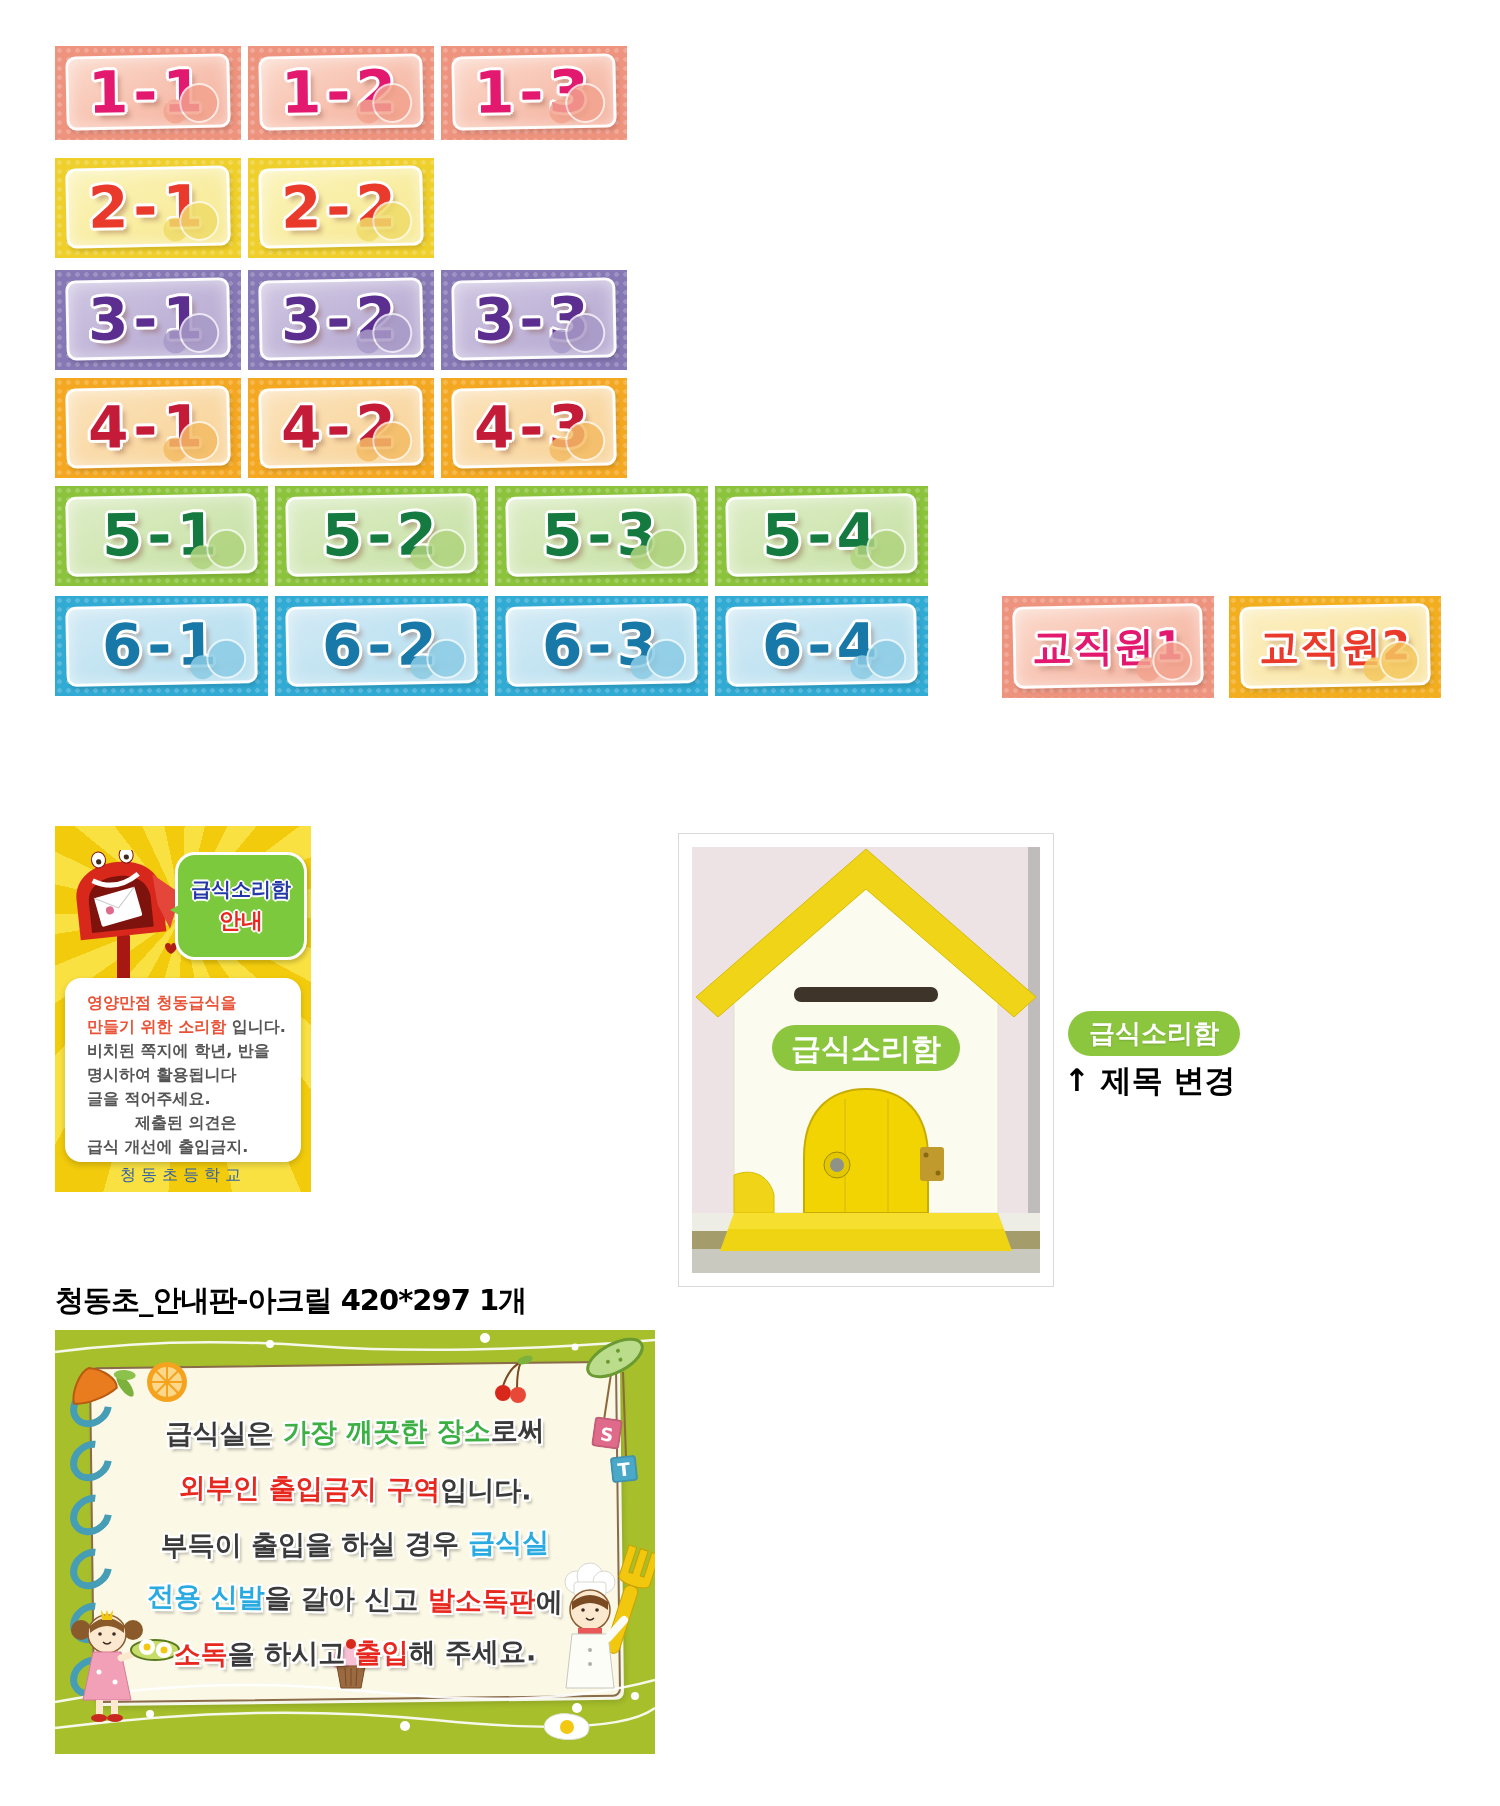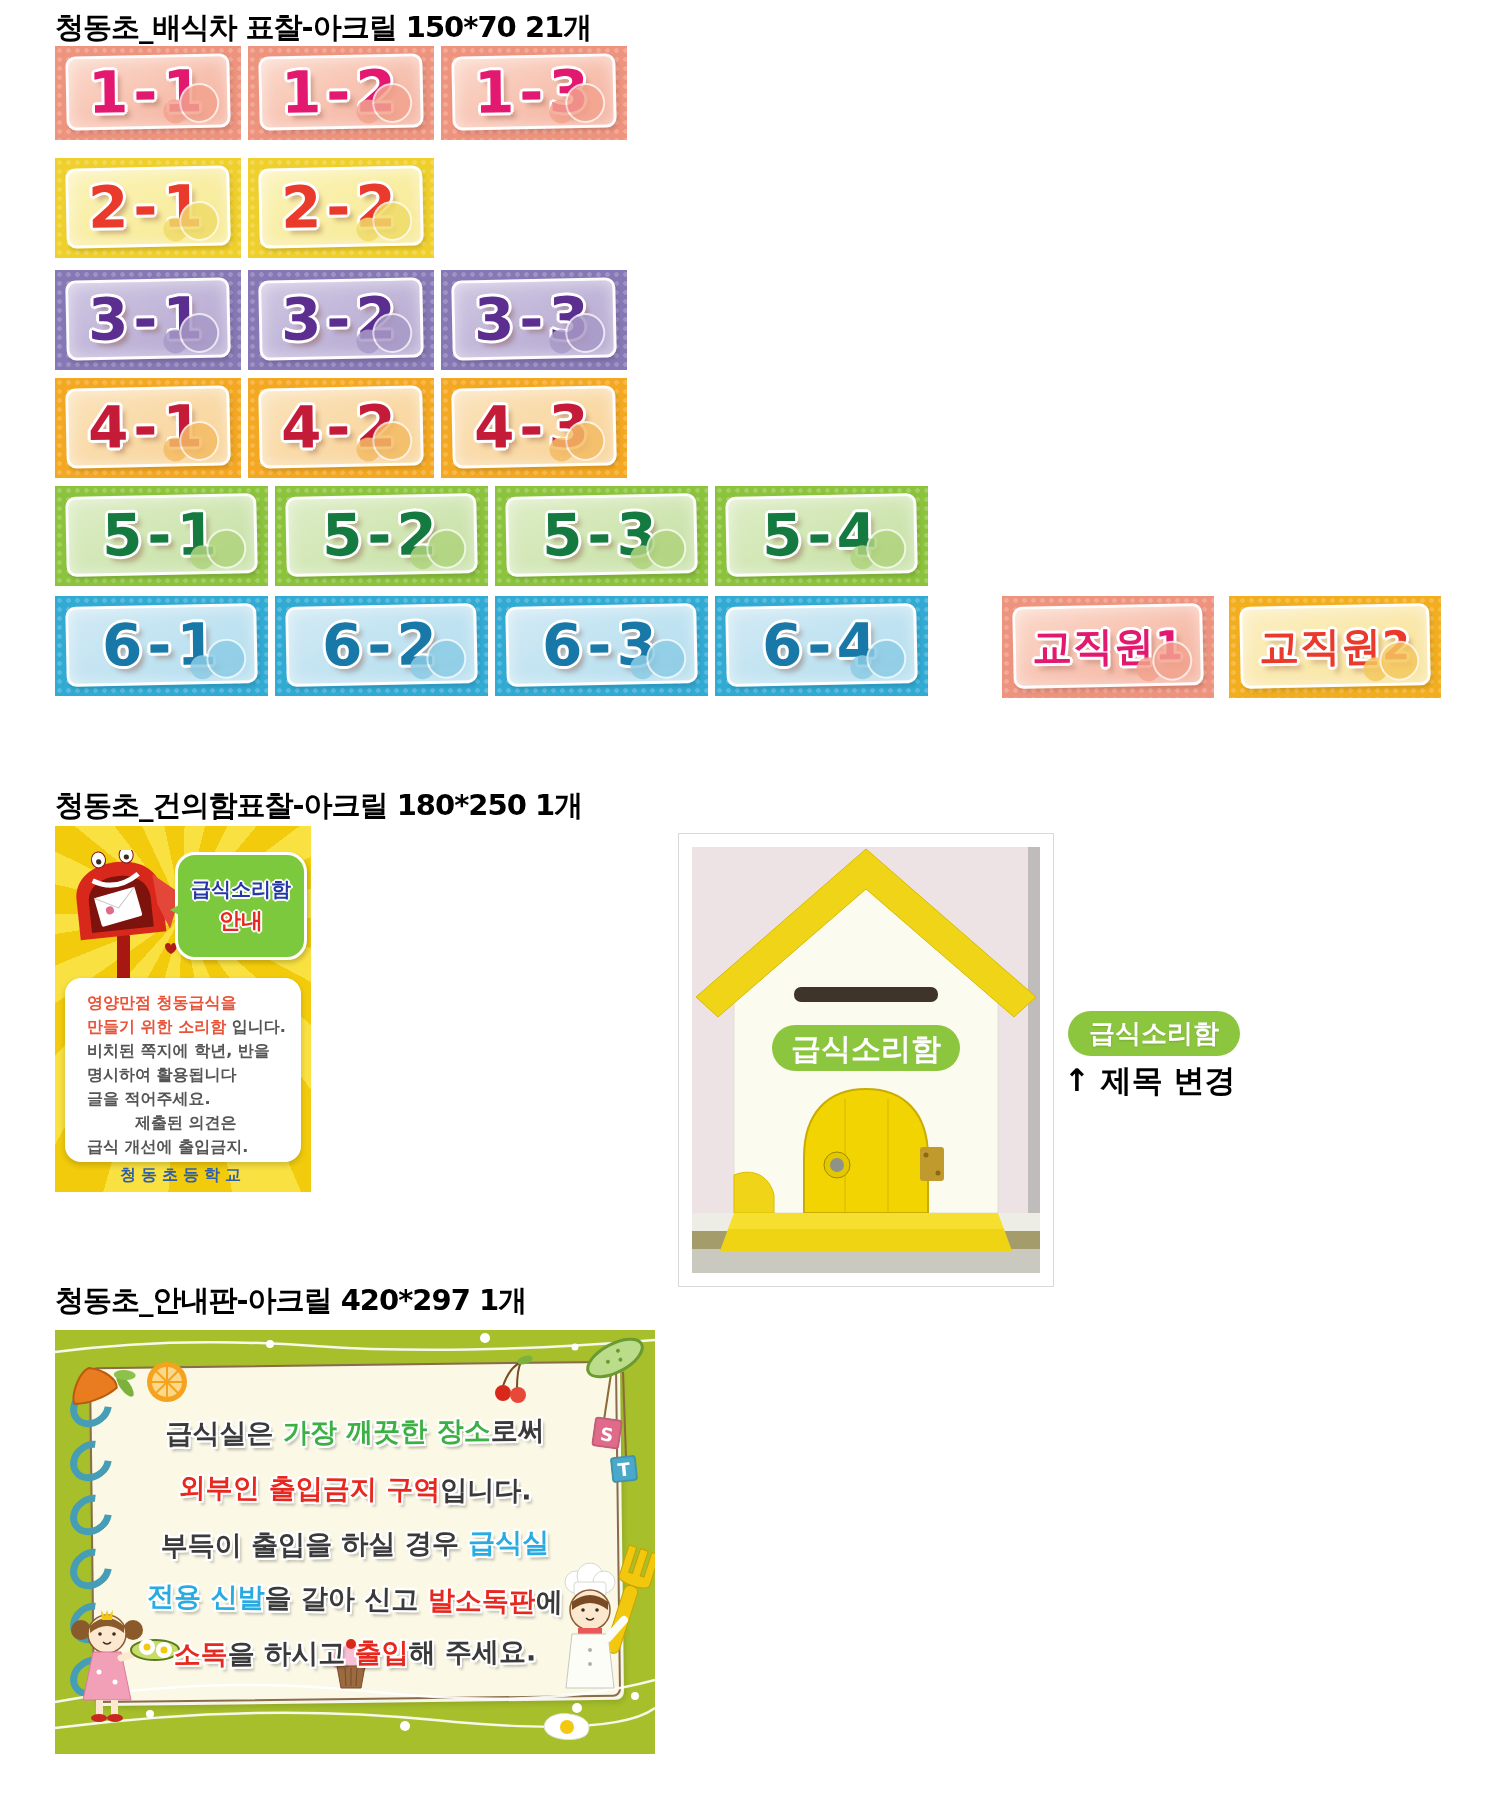--- a/index.html
+++ b/index.html
@@ -35,21 +35,21 @@
     border:9px solid transparent;border-right:16px solid #7DC93E;}
   .bubble-l1{color:#2439A6;font-weight:bold;font-size:20px;white-space:nowrap;
     text-shadow:-2px 0 0 #fff,2px 0 0 #fff,0 -2px 0 #fff,0 2px 0 #fff,-1px -1px 0 #fff,1px 1px 0 #fff,1px -1px 0 #fff,-1px 1px 0 #fff;}
   .bubble-l2{color:#E8281E;font-weight:bold;font-size:22px;
     text-shadow:-2px 0 0 #fff,2px 0 0 #fff,0 -2px 0 #fff,0 2px 0 #fff,-1px -1px 0 #fff,1px 1px 0 #fff,1px -1px 0 #fff,-1px 1px 0 #fff;}
   .sign-box{position:absolute;left:10px;top:152px;width:236px;height:184px;background:#fff;
     border-radius:16px;box-shadow:0 3px 6px rgba(0,0,0,.18);}
   .sign-text{position:absolute;left:22px;top:13px;}
   .sign-line{font-size:16px;font-weight:bold;line-height:24px;white-space:nowrap;}
   .sign-footer{position:absolute;left:0;top:339px;width:100%;text-align:center;
-    color:#2E5FA8;font-weight:bold;font-size:16px;letter-spacing:5px;}
+    color:#2E5FA8;font-weight:normal;font-size:16px;letter-spacing:5px;}
 
   
   .photo-frame{position:absolute;left:678px;top:833px;width:376px;height:454px;box-sizing:border-box;
     border:1px solid #D9D9D9;background:#fff;padding:13px;}
   .callout{position:absolute;left:1068px;top:1011px;width:172px;height:45px;background:#8CC63E;
     border-radius:24px;color:#fff;font-weight:bold;font-size:26px;display:flex;align-items:center;
     justify-content:center;text-shadow:0 1px 2px rgba(0,0,0,.15);white-space:nowrap;}
   .callout-note{position:absolute;left:1064px;top:1060px;font-weight:bold;font-size:31px;color:#000;white-space:nowrap;}
 
   
@@ -67,21 +67,20 @@
     font-size:18px;text-align:center;line-height:30px;border:2px solid rgba(0,0,0,.12);box-sizing:border-box;}
   .block-s{left:538px;top:88px;background:#E06A8A;transform:rotate(8deg);}
   .block-t{left:556px;top:126px;width:26px;height:26px;line-height:24px;background:#4AA8C8;transform:rotate(-6deg);}
   svg{display:block;}
 </style>
 </head>
 <body>
 
 <div id="page">
 
-  <div class="sec-title" style="left:55px;top:8px;">청동초_배식차 표찰-아크릴 150*70 21개</div>
   <div id="plates-grid">
       <div class="plate" style="left: 55px; top: 46px; width: 186px; height: 94px; background: rgb(238, 147, 126);">
         <div class="plate-inner" style="background: linear-gradient(155deg, rgb(251, 218, 204), rgb(244, 174, 154));">
           <span class="plate-num" style="color: rgb(227, 24, 111);">1-1</span>
           <span class="plate-deco" style="background: rgb(242, 164, 143); box-shadow: rgb(242, 164, 143) -24px 8px 0px -8px;"></span>
         </div>
       </div>
       <div class="plate" style="left: 248px; top: 46px; width: 186px; height: 94px; background: rgb(238, 147, 126);">
         <div class="plate-inner" style="background: linear-gradient(155deg, rgb(251, 218, 204), rgb(244, 174, 154));">
           <span class="plate-num" style="color: rgb(227, 24, 111);">1-2</span>
@@ -197,21 +196,20 @@
         </div>
       </div>
       <div class="plate" style="left: 1229px; top: 596px; width: 212px; height: 102px; background: rgb(242, 174, 31);">
         <div class="plate-inner" style="background: linear-gradient(155deg, rgb(252, 239, 194), rgb(248, 226, 154));">
           <span class="plate-num staff" style="color: rgb(233, 58, 43);">교직원2</span>
           <span class="plate-deco" style="background: rgb(245, 200, 96); box-shadow: rgb(245, 200, 96) -24px 8px 0px -8px;"></span>
         </div>
       </div>
     </div>
 
-  <div class="sec-title" style="left:55px;top:786px;">청동초_건의함표찰-아크릴 180*250 1개</div>
 
   <div class="sign">
     <svg class="abs" style="left:6px;top:24px;" width="122" height="148" viewBox="0 0 122 148">
       <rect x="56" y="84" width="13" height="60" rx="3" fill="#A81812"></rect>
       <g transform="rotate(-6 58 52)">
         <path d="M16,86 L16,46 C16,24 36,12 60,12 C86,12 102,26 102,48 L102,86 Z" fill="#D8281C"></path>
         <path d="M28,80 L28,50 C28,34 42,26 60,26 C78,26 90,36 90,52 L90,80 Z" fill="#7E120C"></path>
         <path d="M34,28 Q56,42 80,26" stroke="#fff" stroke-width="5" fill="none"></path>
         <g transform="rotate(-10 56 58)">
           <rect x="36" y="42" width="42" height="30" rx="2" fill="#fff"></rect>

